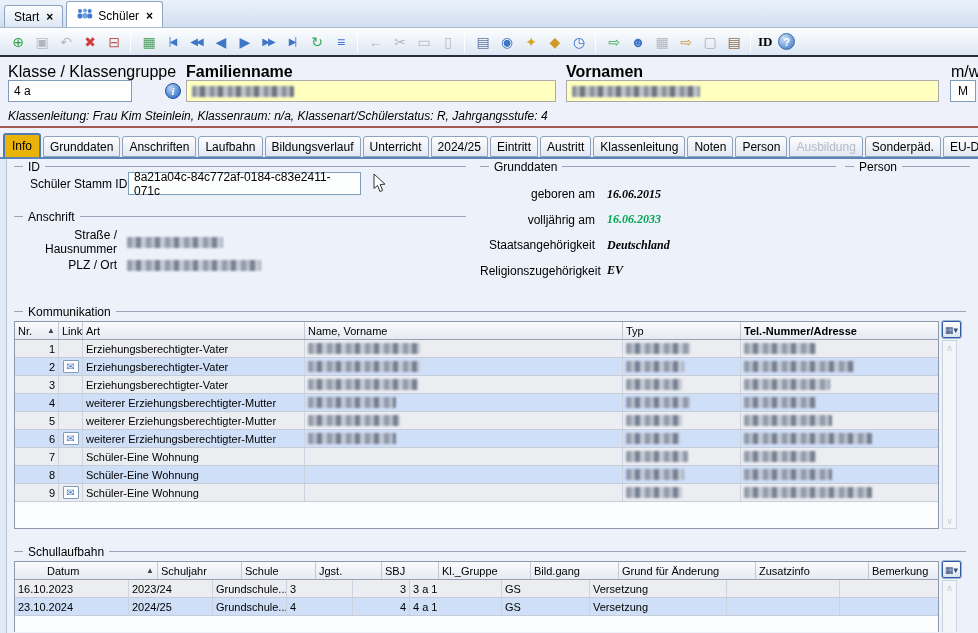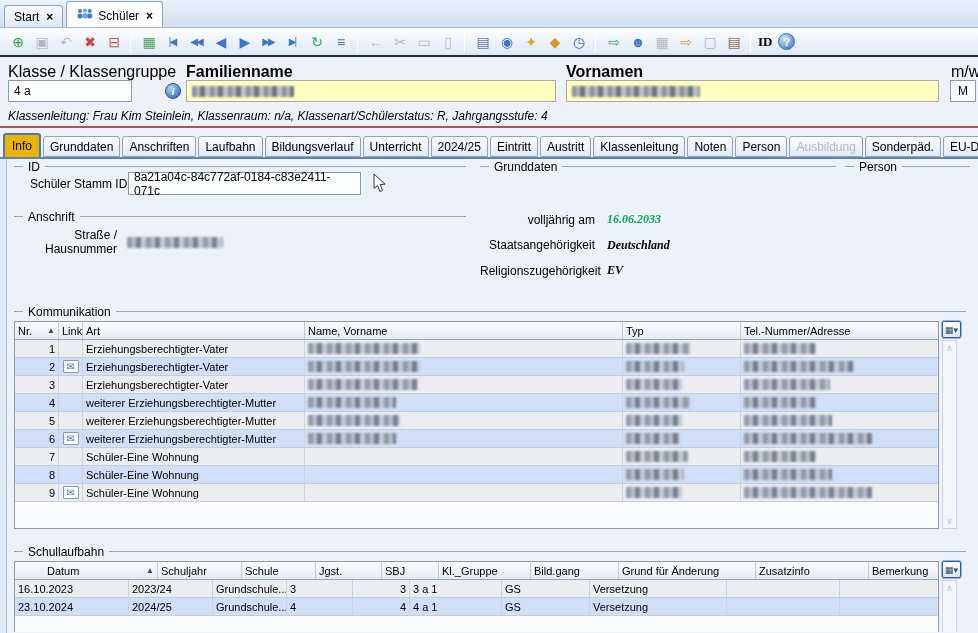--- a/index.html
+++ b/index.html
@@ -225,20 +225,24 @@
     <span>8a21a04c-84c772af-0184-c83e2411-071c</span>
   </div>
 
   <div class="fieldset" style="left:480px;top:1px;width:356px">
     <div class="legend">
         <span class="dash"></span>
         <span>Grunddaten</span>
         <span class="line"></span>
       </div>
     <div id="gd-rows" style="position: relative; height: 115px;">
+        <div class="gd-row" style="top: 11px;">
+          <span class="gd-label">geboren am</span>
+          <span class="gd-value">16.06.2015</span>
+        </div>
         <div class="gd-row" style="top: 36.5px;">
           <span class="gd-label">volljährig am</span>
           <span class="gd-value green">16.06.2033</span>
         </div>
         <div class="gd-row" style="top: 62px;">
           <span class="gd-label">Staatsangehörigkeit</span>
           <span class="gd-value">Deutschland</span>
         </div>
         <div class="gd-row" style="top: 87.5px;">
           <span class="gd-label">Religionszugehörigkeit</span>
@@ -259,20 +263,24 @@
     <div class="legend">
         <span class="dash"></span>
         <span>Anschrift</span>
         <span class="line"></span>
       </div>
     <div id="an-rows" style="position: relative; height: 58px;">
         <div class="gd-row" style="top: 9px;">
           <span class="gd-label" style="width: 103px;">Straße / Hausnummer</span>
           <span class="blur-blob" style="width: 96px; margin-left: 10px;"></span>
         </div>
+        <div class="gd-row" style="top: 32px;">
+          <span class="gd-label" style="width: 103px;">PLZ / Ort</span>
+          <span class="blur-blob" style="width: 134px; margin-left: 10px;"></span>
+        </div>
       </div>
   </div>
 
   <div class="fieldset" style="left:14px;top:146px;width:952px">
     <div class="legend">
         <span class="dash"></span>
         <span>Kommunikation</span>
         <span class="line"></span>
       </div>
   </div>
@@ -287,21 +295,21 @@
         </div>
         <div class="gh" style="width: 222px;">
           <span>Art</span>
         </div>
         <div class="gh" style="width: 318px;">
           <span>Name, Vorname</span>
         </div>
         <div class="gh" style="width: 118px;">
           <span>Typ</span>
         </div>
-        <div class="gh" style="width: 197px; flex: 1 1 0%; border-right: none;">
+        <div class="gh" style="width: 197px; flex: 1 1 0%; border-right: none; font-weight: bold;">
           <span>Tel.-Nummer/Adresse</span>
         </div>
       </div>
       <div class="grow row-odd">
         <div class="gc num" style="width: 44px;">1</div>
         <div class="gc" style="width: 24px; justify-content: center;"></div>
         <div class="gc" style="width: 222px;">Erziehungsberechtigter-Vater</div>
         <div class="gc" style="width: 318px;">
           <span class="blur-blob" style="width: 112px;"></span>
         </div>

